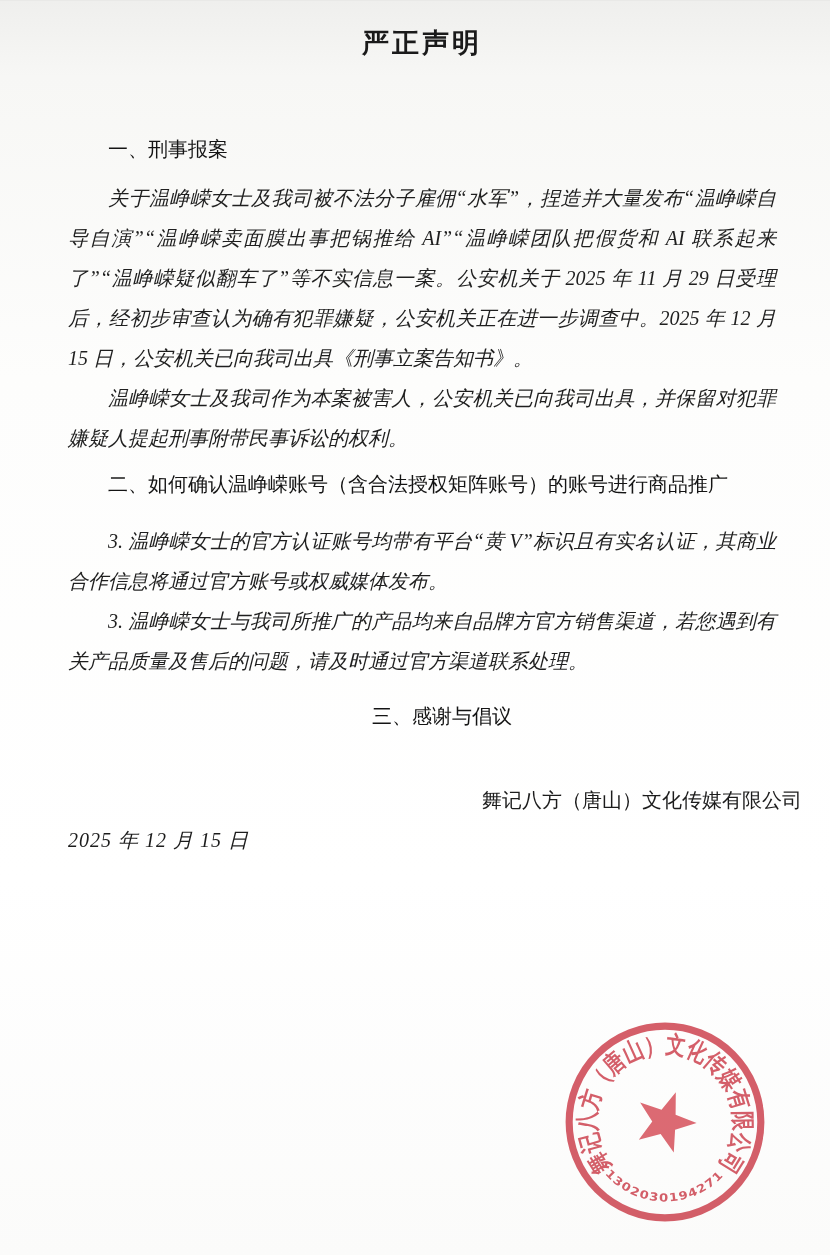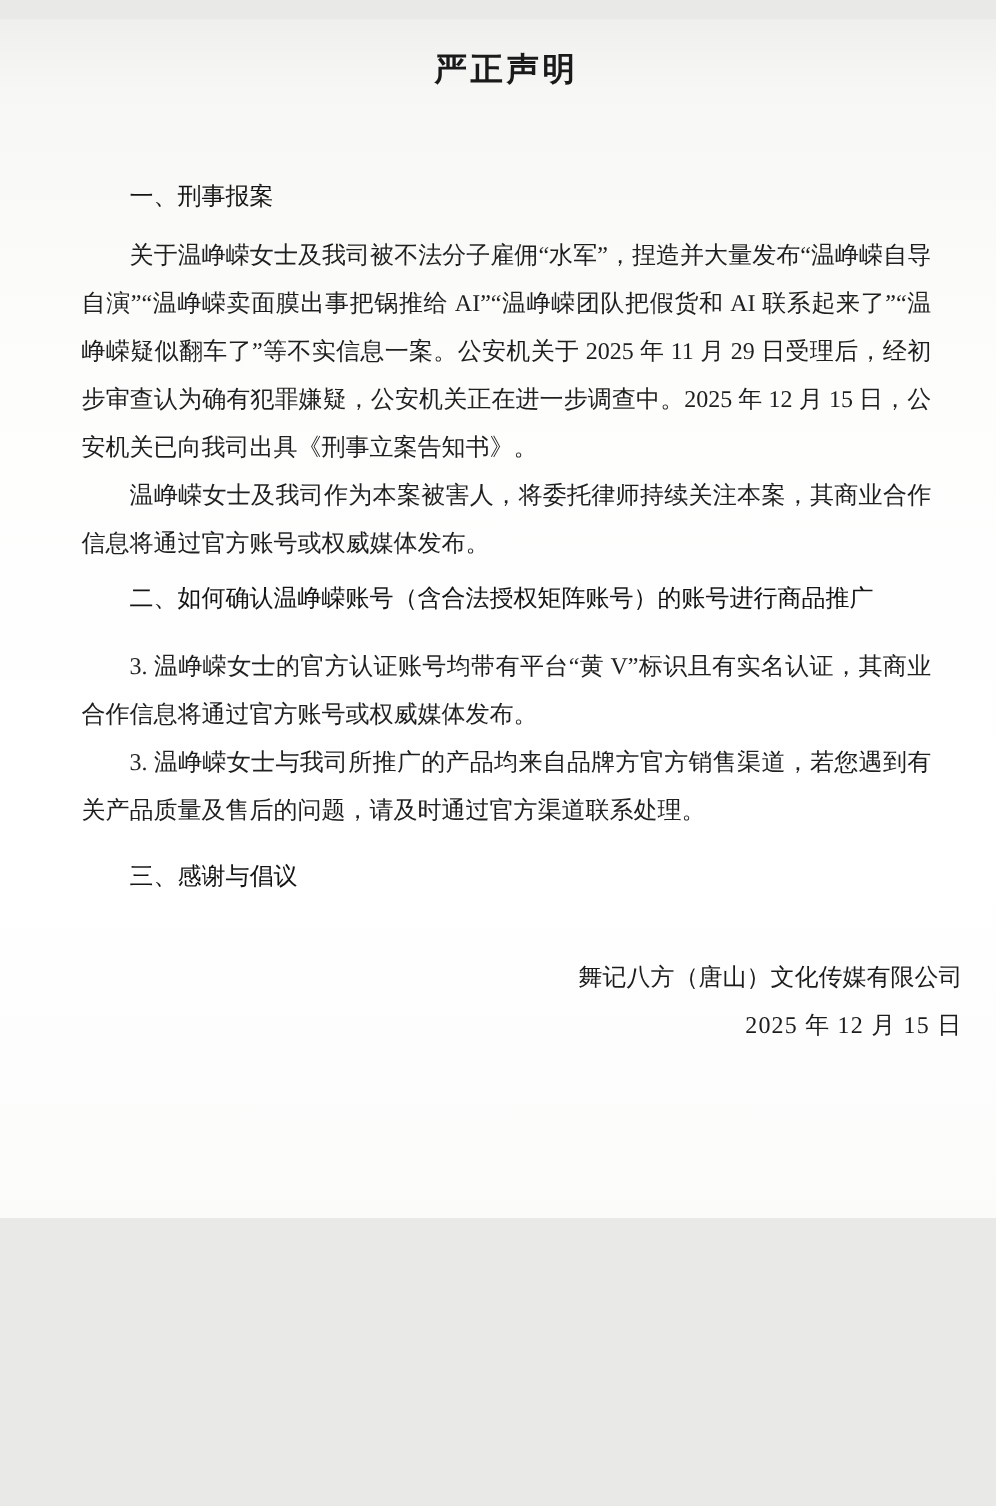--- a/index.html
+++ b/index.html
@@ -1,20 +1,20 @@
 <!DOCTYPE html>
 <html><head>
 <meta charset="utf-8">
 <style>
   html, body { margin: 0; padding: 0; background: #e9e9e7; }
   .page {
     position: relative;
     width: 830px;
-    height: 999px;
-    margin: 16px auto;
+    height: 1255px;
+    margin: 1px auto;
     overflow: hidden;
     background: linear-gradient(180deg, #efefed 0%, #f7f7f5 6%, #fdfdfc 30%, #ffffff 70%, #fbfbfa 100%);
     color: #1f1f1f;
     font-family: "Liberation Serif", "DejaVu Serif", serif;
   }
   .content { padding: 0 54px 0 68px; }
 
   .doc-title {
     margin: 0;
     padding-top: 22px;
@@ -30,48 +30,50 @@
     margin: 0;
     font-size: 20px;
     font-weight: 400;
     line-height: 40px;
     text-indent: 2em;
     color: #141414;
     white-space: nowrap;
   }
   .h1 { margin-top: 66px; }
   .h2 { margin-top: 6px; letter-spacing: 0; }
-  .h3 { margin-top: 15px; }
+  .h3 { margin-top: 15px; text-align: center; }
 
   .body-p {
     margin: 0;
     font-size: 20px;
     line-height: 40px;
     text-indent: 2em;
     text-align: justify;
     color: #1f1f1f;
+    font-style: italic;
   }
   .p1  { margin-top: 9px; }
   .pt1 { margin-top: 17px; }
   .fp  { margin-top: 13px; }
 
   .sign-line {
     margin: 44px -26px 0 0;
     font-size: 20px;
     line-height: 40px;
     text-align: right;
     color: #1c1c1c;
   }
   .date-line {
     margin: 0 -26px 0 0;
     font-size: 20px;
     line-height: 40px;
-    text-align: right;
+    text-align: left;
     letter-spacing: 1px;
     color: #1c1c1c;
+    font-style: italic;
   }
 
   .seal {
     position: absolute;
     left: 561px;
     top: 1017px;
     width: 208px;
     height: 208px;
     opacity: 0.85;
     mix-blend-mode: multiply;
@@ -93,21 +95,21 @@
 </head>
 <body>
 
 <div class="page">
   <div class="content">
 
     <h1 class="doc-title">严正声明</h1>
 
     <h2 class="sec-heading h1">一、刑事报案</h2>
     <p class="body-p p1">关于温峥嵘女士及我司被不法分子雇佣“水军”，捏造并大量发布“温峥嵘自导自演”“温峥嵘卖面膜出事把锅推给 AI”“温峥嵘团队把假货和 AI 联系起来了”“温峥嵘疑似翻车了”等不实信息一案。公安机关于 2025 年 11 月 29 日受理后，经初步审查认为确有犯罪嫌疑，公安机关正在进一步调查中。2025 年 12 月 15 日，公安机关已向我司出具《刑事立案告知书》。</p>
-    <p class="body-p">温峥嵘女士及我司作为本案被害人，将委托律师持续关注本案，其商业合作信息将通过官方账号或权威媒体发布。</p>
+    <p class="body-p">温峥嵘女士及我司作为本案被害人，公安机关已向我司出具，并保留对犯罪嫌疑人提起刑事附带民事诉讼的权利。</p>
 
     <h2 class="sec-heading h2">二、如何确认温峥嵘账号（含合法授权矩阵账号）的账号进行商品推广</h2>
     <p class="body-p pt1">3. 温峥嵘女士的官方认证账号均带有平台“黄 V”标识且有实名认证，其商业合作信息将通过官方账号或权威媒体发布。</p>
     <p class="body-p">3. 温峥嵘女士与我司所推广的产品均来自品牌方官方销售渠道，若您遇到有关产品质量及售后的问题，请及时通过官方渠道联系处理。</p>
 
     <h2 class="sec-heading h3">三、感谢与倡议</h2>
 
     <div class="sign-line">舞记八方（唐山）文化传媒有限公司</div>
     <div class="date-line">2025 年 12 月 15 日</div>
   </div>

